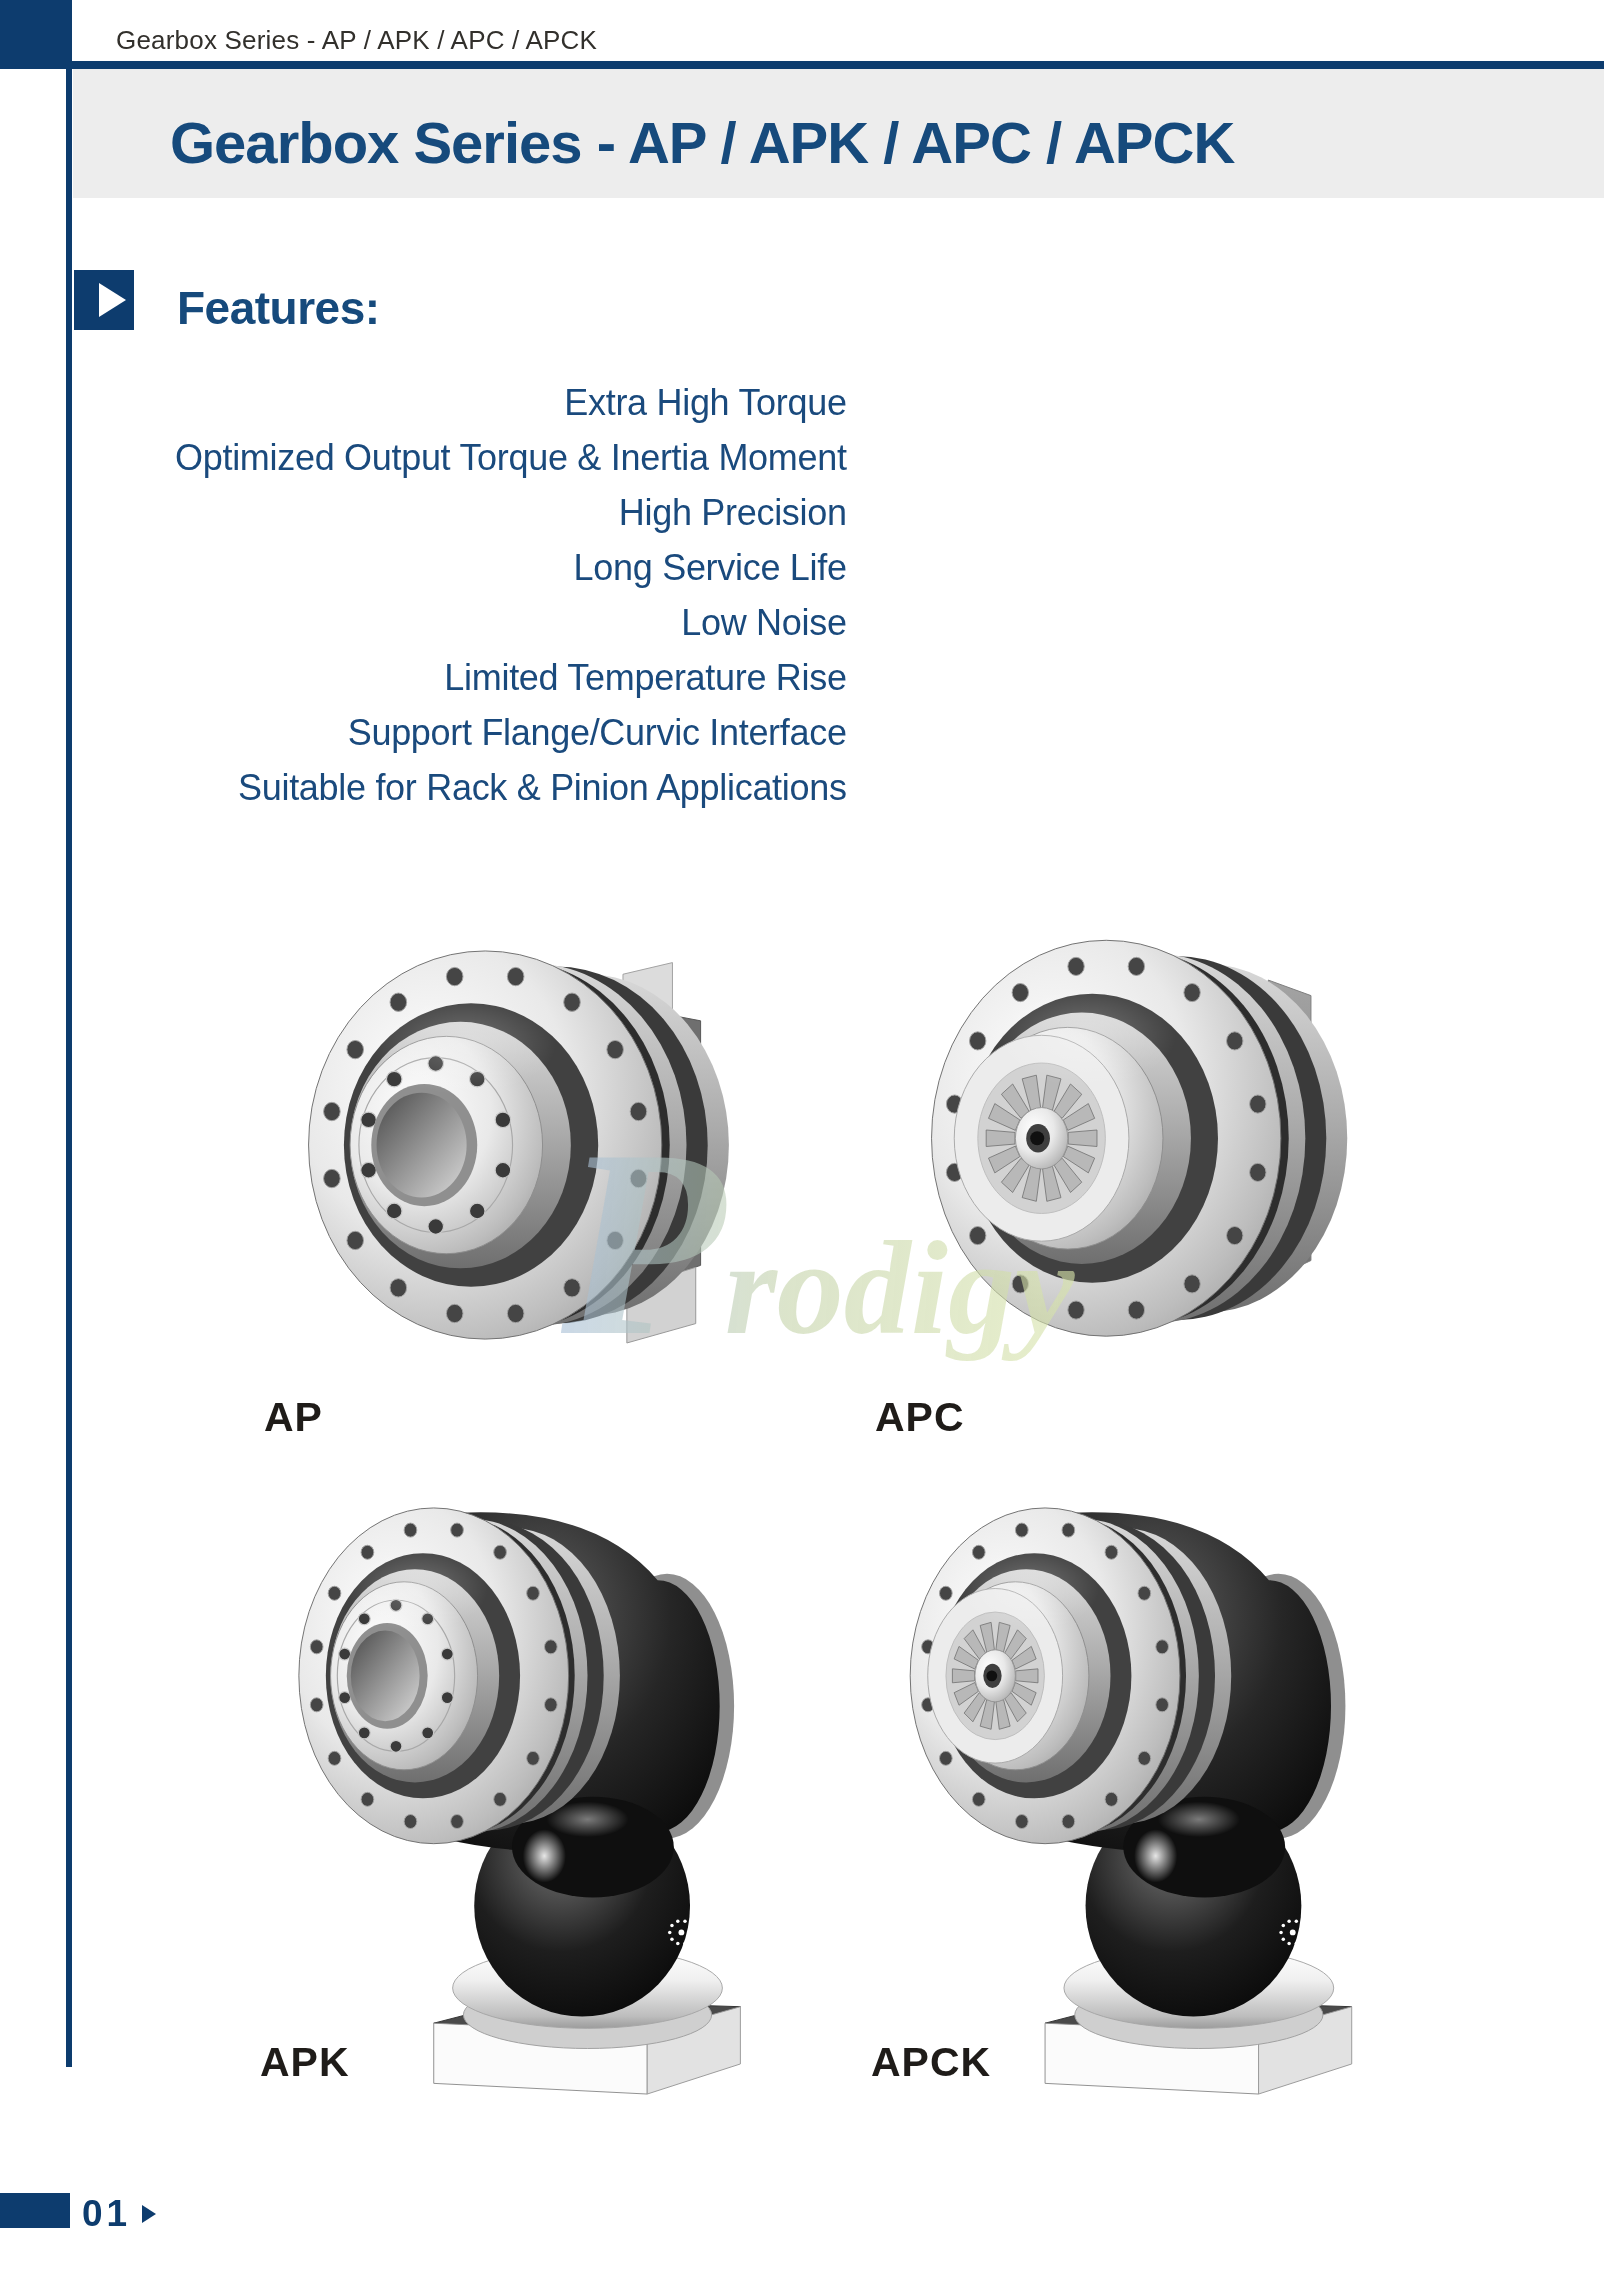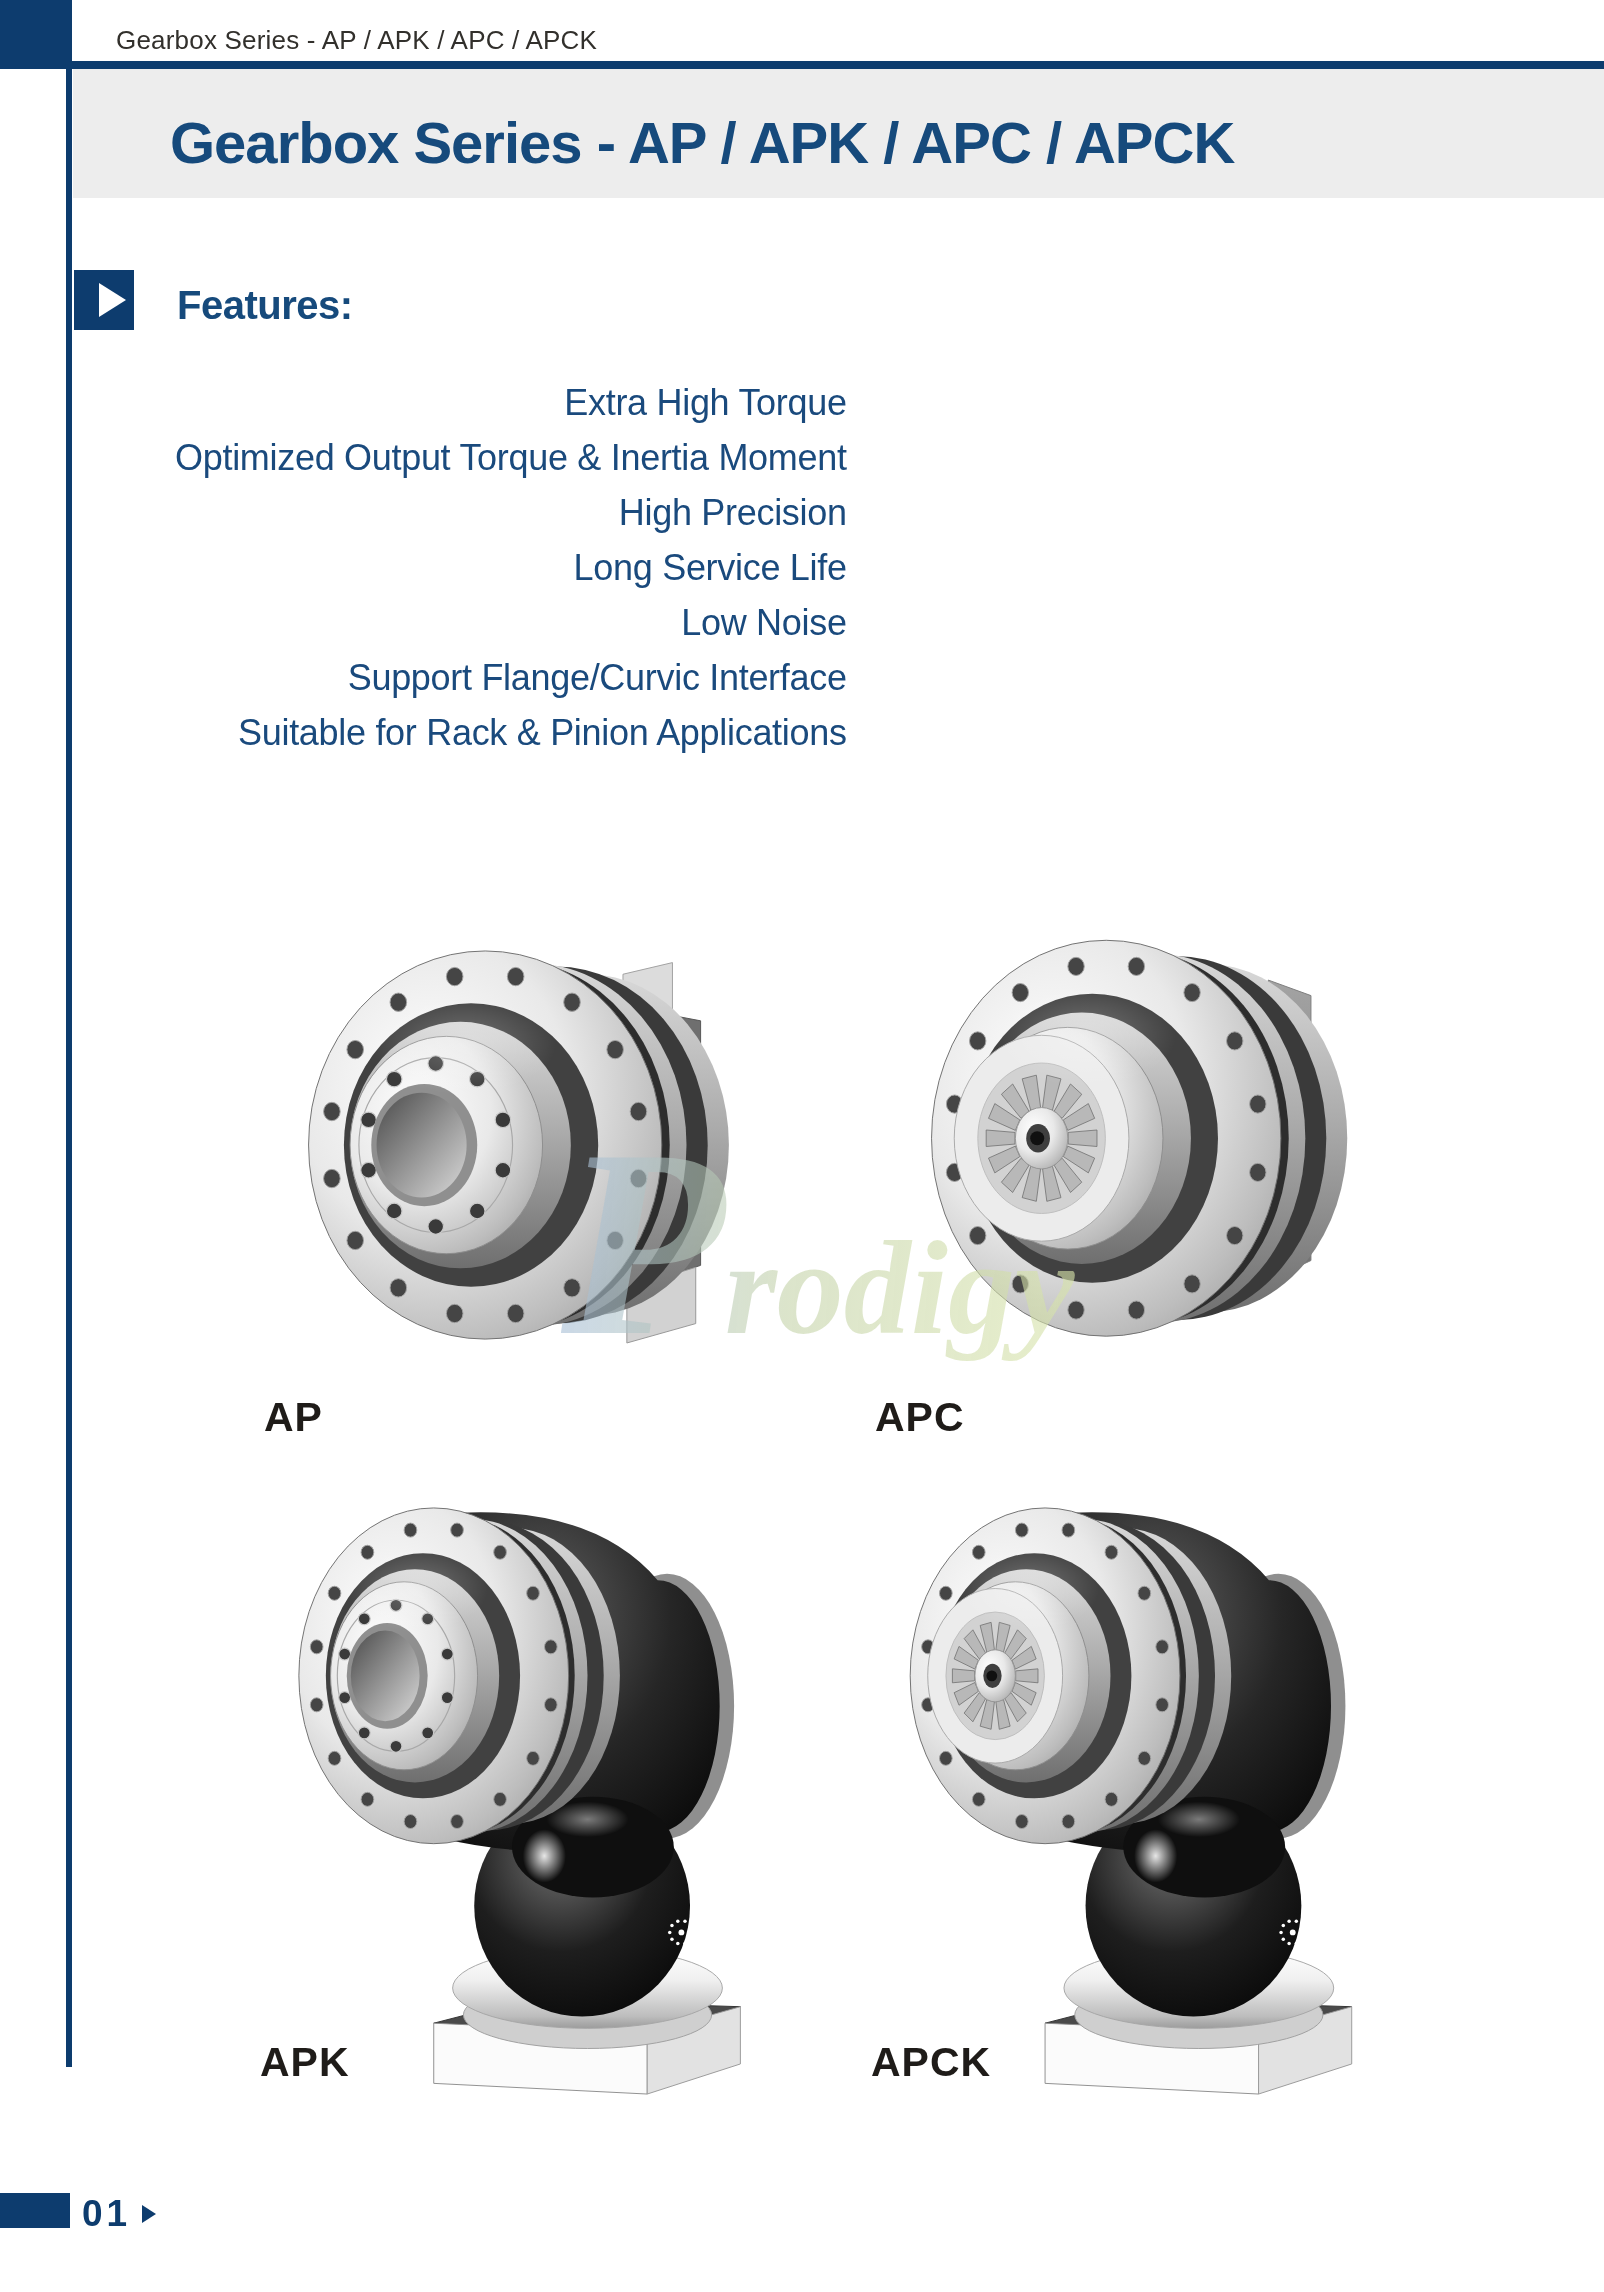--- a/index.html
+++ b/index.html
@@ -14,21 +14,21 @@
 
   
   .banner{position:absolute;left:73px;top:69px;width:1531px;height:129px;background:var(--banner_gray,#ededed);}
   .banner-title{position:absolute;left:97px;top:45px;font-size:58px;font-weight:700;letter-spacing:-1px;
     color:var(--title_blue,#164a7c);white-space:nowrap;line-height:1;}
 
   
   .feature-marker{position:absolute;left:74px;top:270px;width:60px;height:60px;background:var(--navy,#0d3c6e);}
   .feature-marker .tri{position:absolute;left:25px;top:12.6px;width:0;height:0;
     border-top:17.5px solid transparent;border-bottom:17.5px solid transparent;border-left:27px solid #ffffff;}
-  .features-heading{position:absolute;left:177px;top:285px;margin:0;font-size:40px;font-weight:700;
+  .features-heading{position:absolute;left:177px;top:285px;margin:0;font-size:46px;font-weight:700;
     color:var(--title_blue,#164a7c);line-height:1;letter-spacing:-0.5px;}
   .features-list{position:absolute;left:175px;top:375px;margin:0;padding:0;list-style:none;}
   .features-list li{font-size:36px;line-height:55px;color:var(--feature_blue,#1a4a7d);letter-spacing:-0.3px;white-space:nowrap;text-align:right;}
 
   
   #product-art{position:absolute;left:0;top:0;z-index:1;}
   .watermark{position:absolute;left:561px;top:1048px;z-index:2;pointer-events:none;white-space:nowrap;
     font-family:"Liberation Serif", serif;font-style:italic;font-weight:700;font-size:134px;line-height:1.1;
     color:rgba(196,208,170,.55);margin-top:48px;}
   .watermark::first-letter{font-size:2em;}
@@ -67,20 +67,21 @@
   <div class="feature-marker">
     <span class="tri"></span>
   </div>
   <h2 class="features-heading">Features:</h2>
   <ul class="features-list">
     <li>Extra High Torque</li>
     <li>Optimized Output Torque &amp; Inertia Moment</li>
     <li>High Precision</li>
     <li>Long Service Life</li>
     <li>Low Noise</li>
+    <li>Limited Temperature Rise</li>
     <li>Support Flange/Curvic Interface</li>
     <li>Suitable for Rack &amp; Pinion Applications</li>
   </ul>
 
   <svg id="product-art" width="1604" height="2292" viewBox="0 0 1653 2362" xmlns="http://www.w3.org/2000/svg">
   <defs>
     <radialGradient id="gFace" cx="35%" cy="35%" r="85%">
       <stop offset="0%" stop-color="#ffffff"></stop>
           <stop offset="45%" stop-color="#e9e9e9"></stop>
       <stop offset="78%" stop-color="#bdbdbd"></stop>

